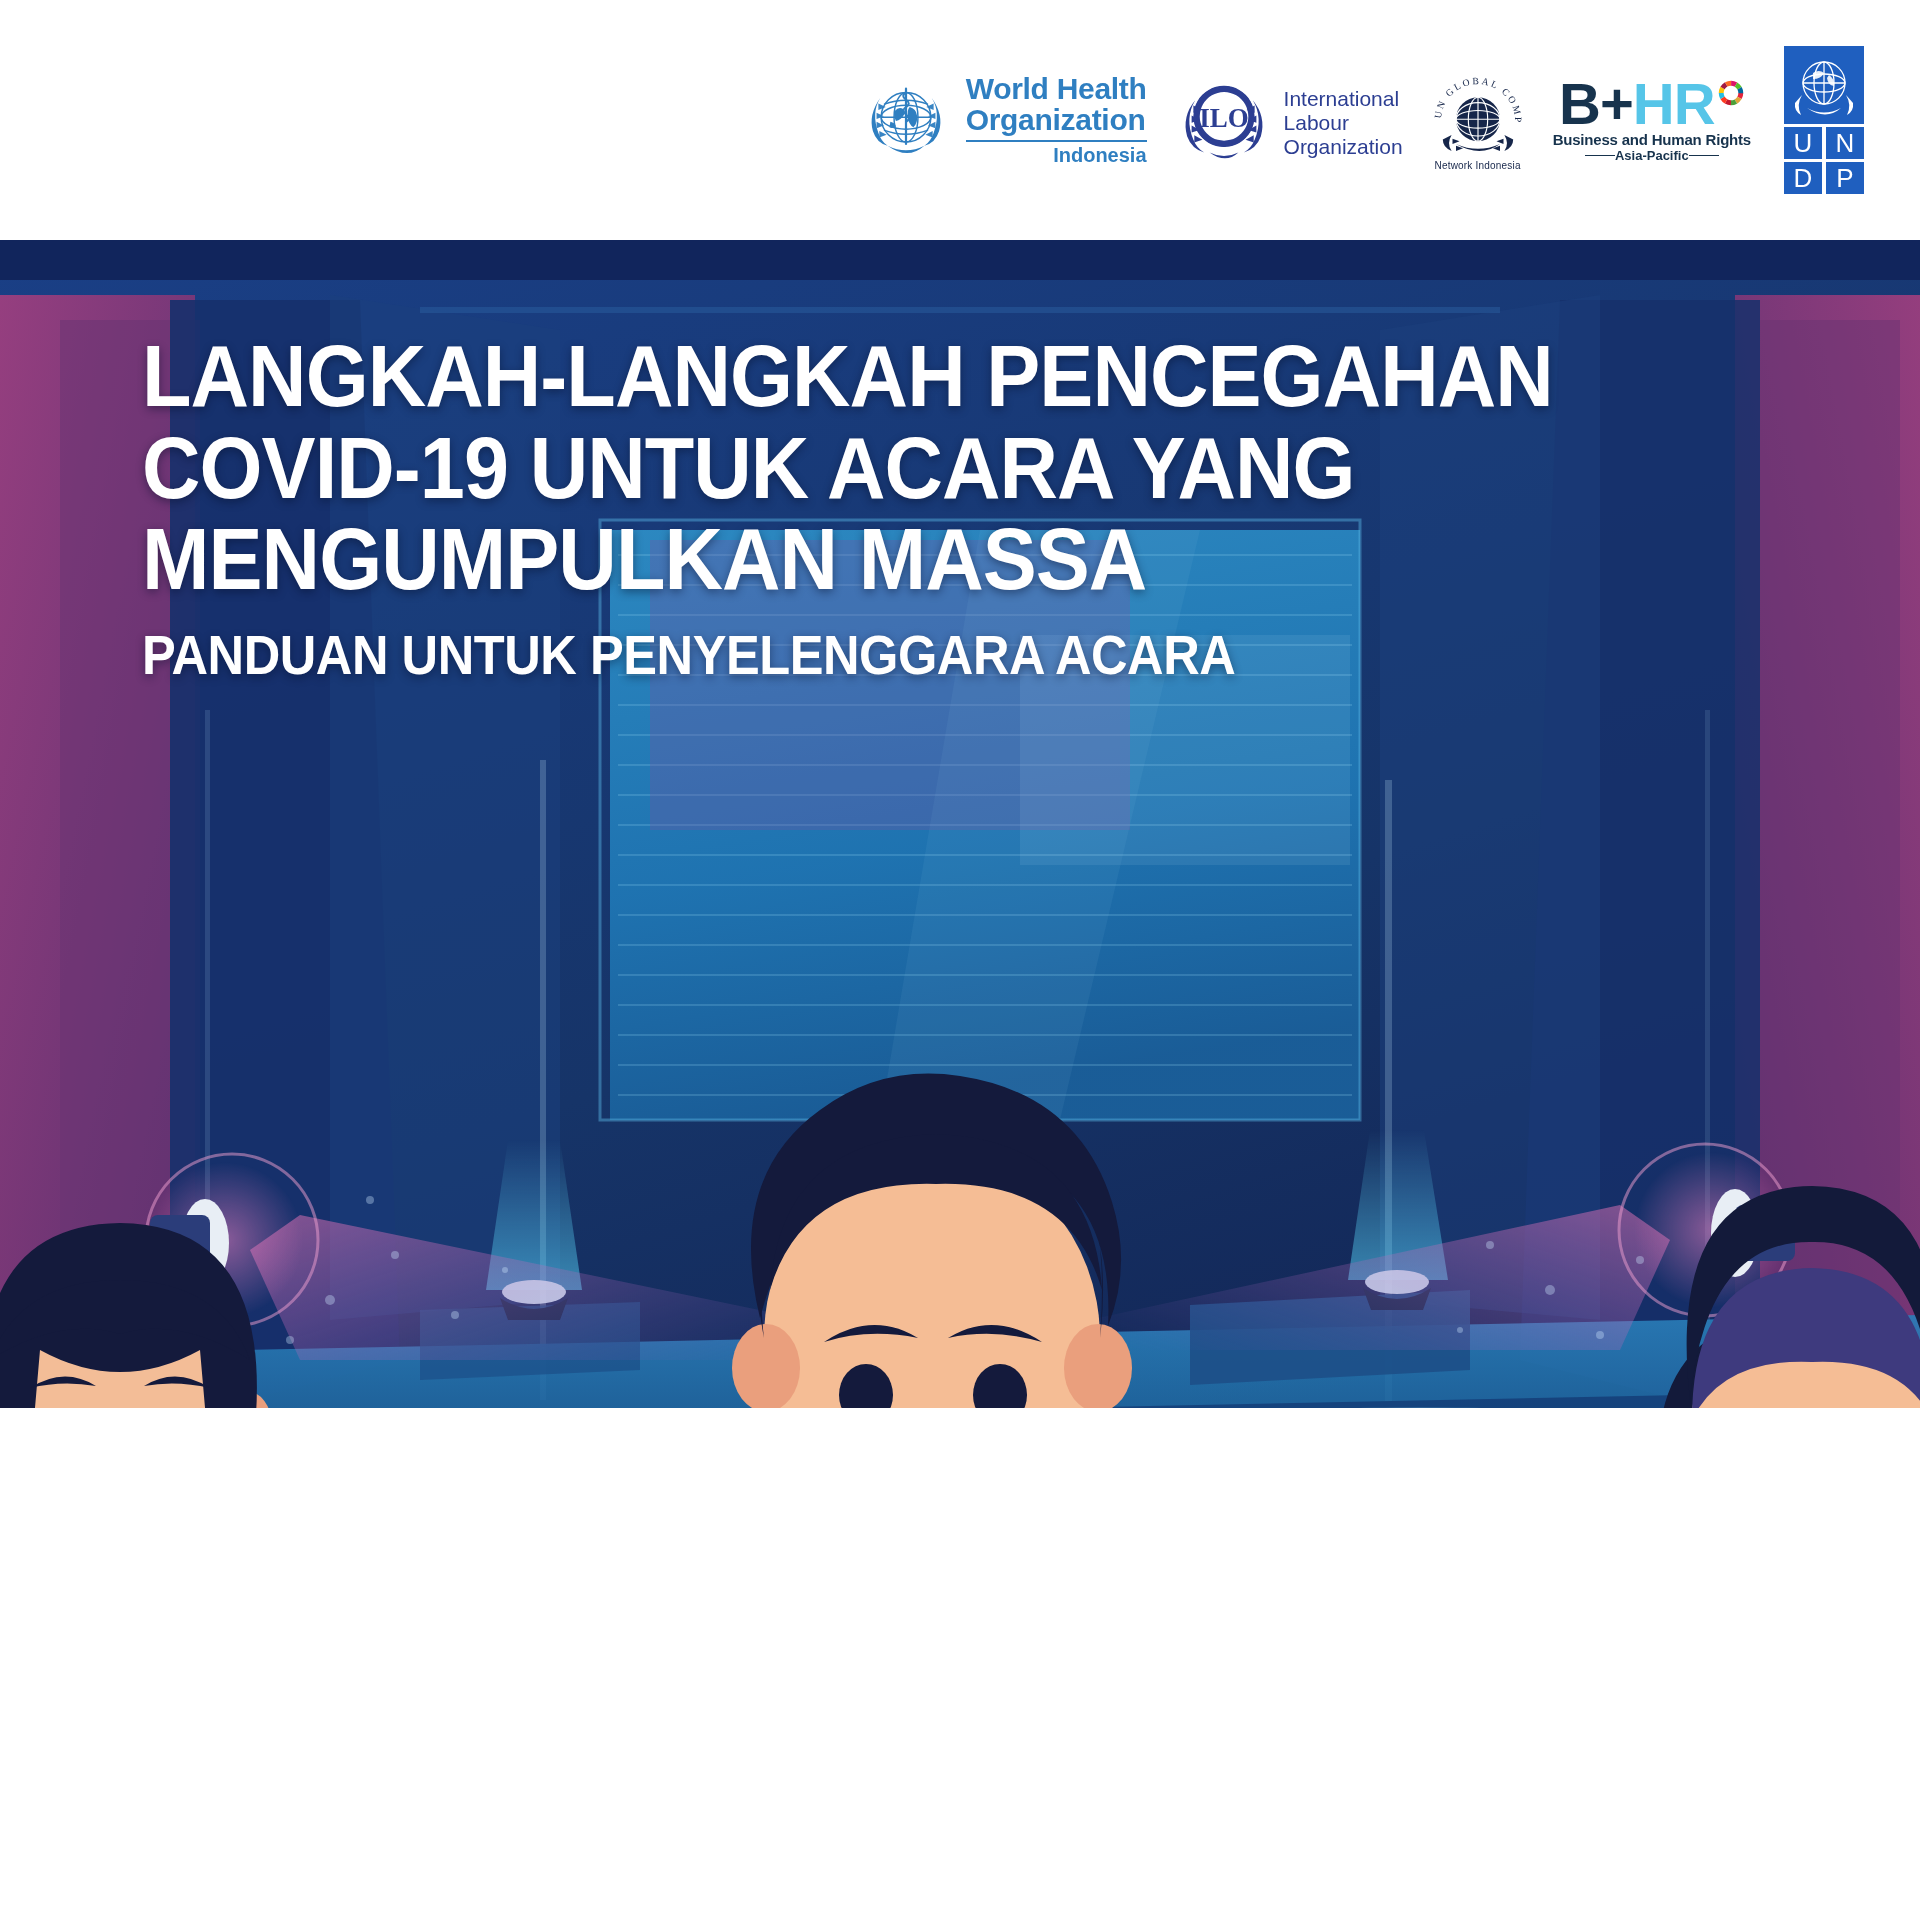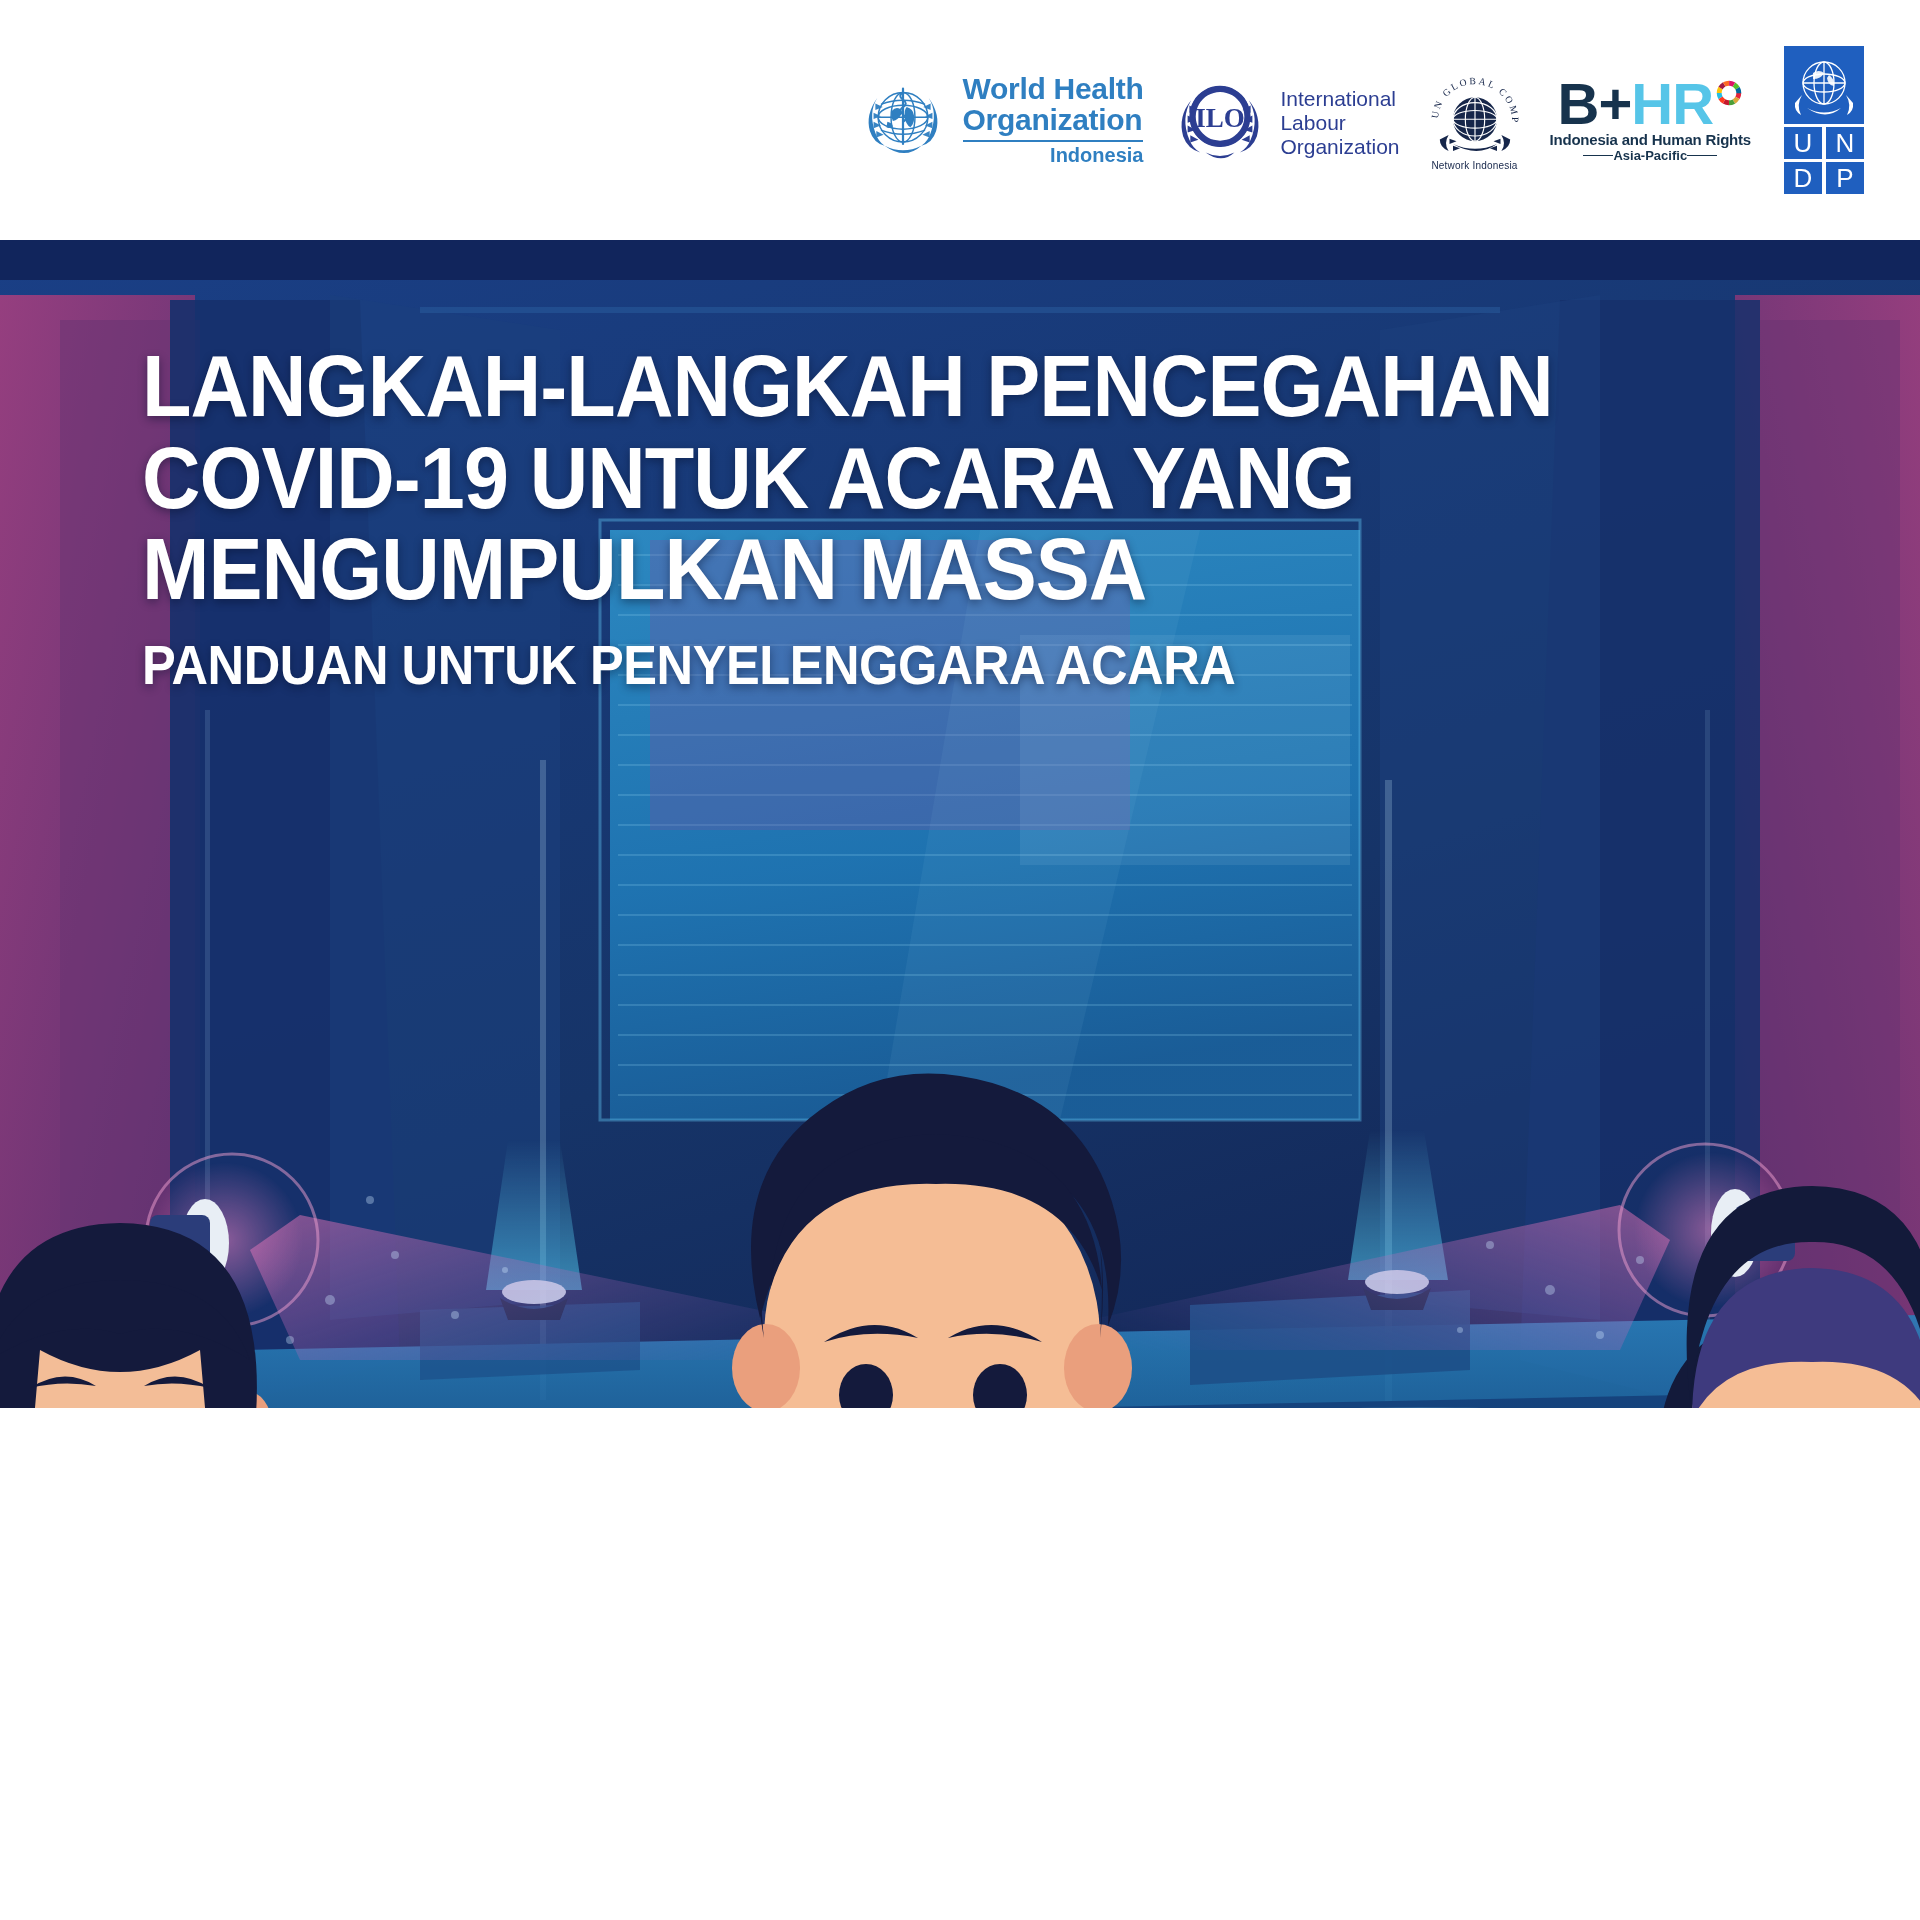--- a/index.html
+++ b/index.html
@@ -65,21 +65,21 @@
   
   .scene{
     position:absolute; left:0; top:240px; width:1920px; height:1680px;
     overflow:hidden;
     background:#142a5e;
   }
   .scene svg{ position:absolute; left:0; top:0; width:1920px; height:1680px; }
 
   
   .titleblock{
-    position:absolute; left:142px; top:340px;
+    position:absolute; left:142px; top:330px;
     z-index:30;
     width:1450px;
   }
   .tline{
     color:#ffffff; font-weight:bold;
     font-family:"Liberation Sans", sans-serif;
     font-size:88px;
     line-height:1.04;
     letter-spacing:-1px;
     transform:scaleX(.92);
@@ -226,21 +226,21 @@
             <circle cx="20" cy="20" r="14" stroke="#26bde2" stroke-dasharray="7.3 80" stroke-dashoffset="-36.5"></circle>
             <circle cx="20" cy="20" r="14" stroke="#fcc30b" stroke-dasharray="7.3 80" stroke-dashoffset="-43.8"></circle>
             <circle cx="20" cy="20" r="14" stroke="#a21942" stroke-dasharray="7.3 80" stroke-dashoffset="-51.1"></circle>
             <circle cx="20" cy="20" r="14" stroke="#fd6925" stroke-dasharray="7.3 80" stroke-dashoffset="-58.4"></circle>
             <circle cx="20" cy="20" r="14" stroke="#dd1367" stroke-dasharray="7.3 80" stroke-dashoffset="-65.7"></circle>
             <circle cx="20" cy="20" r="14" stroke="#56c02b" stroke-dasharray="7.3 80" stroke-dashoffset="-73"></circle>
             <circle cx="20" cy="20" r="14" stroke="#00689d" stroke-dasharray="7.3 80" stroke-dashoffset="-80.3"></circle>
           </g>
         </svg>
       </div>
-      <div class="cap1">Indonesia and Human Rights</div>
+      <div class="cap1">Business and Human Rights</div>
       <div class="cap2">
         <span class="dash"></span>
         <span>Asia-Pacific</span>
         <span class="dash"></span>
       </div>
     </div>
 
     <div class="logo undp">
       <svg viewBox="0 0 82 150">
         <rect x="1" y="1" width="80" height="78" fill="#1f5fbf"></rect>

